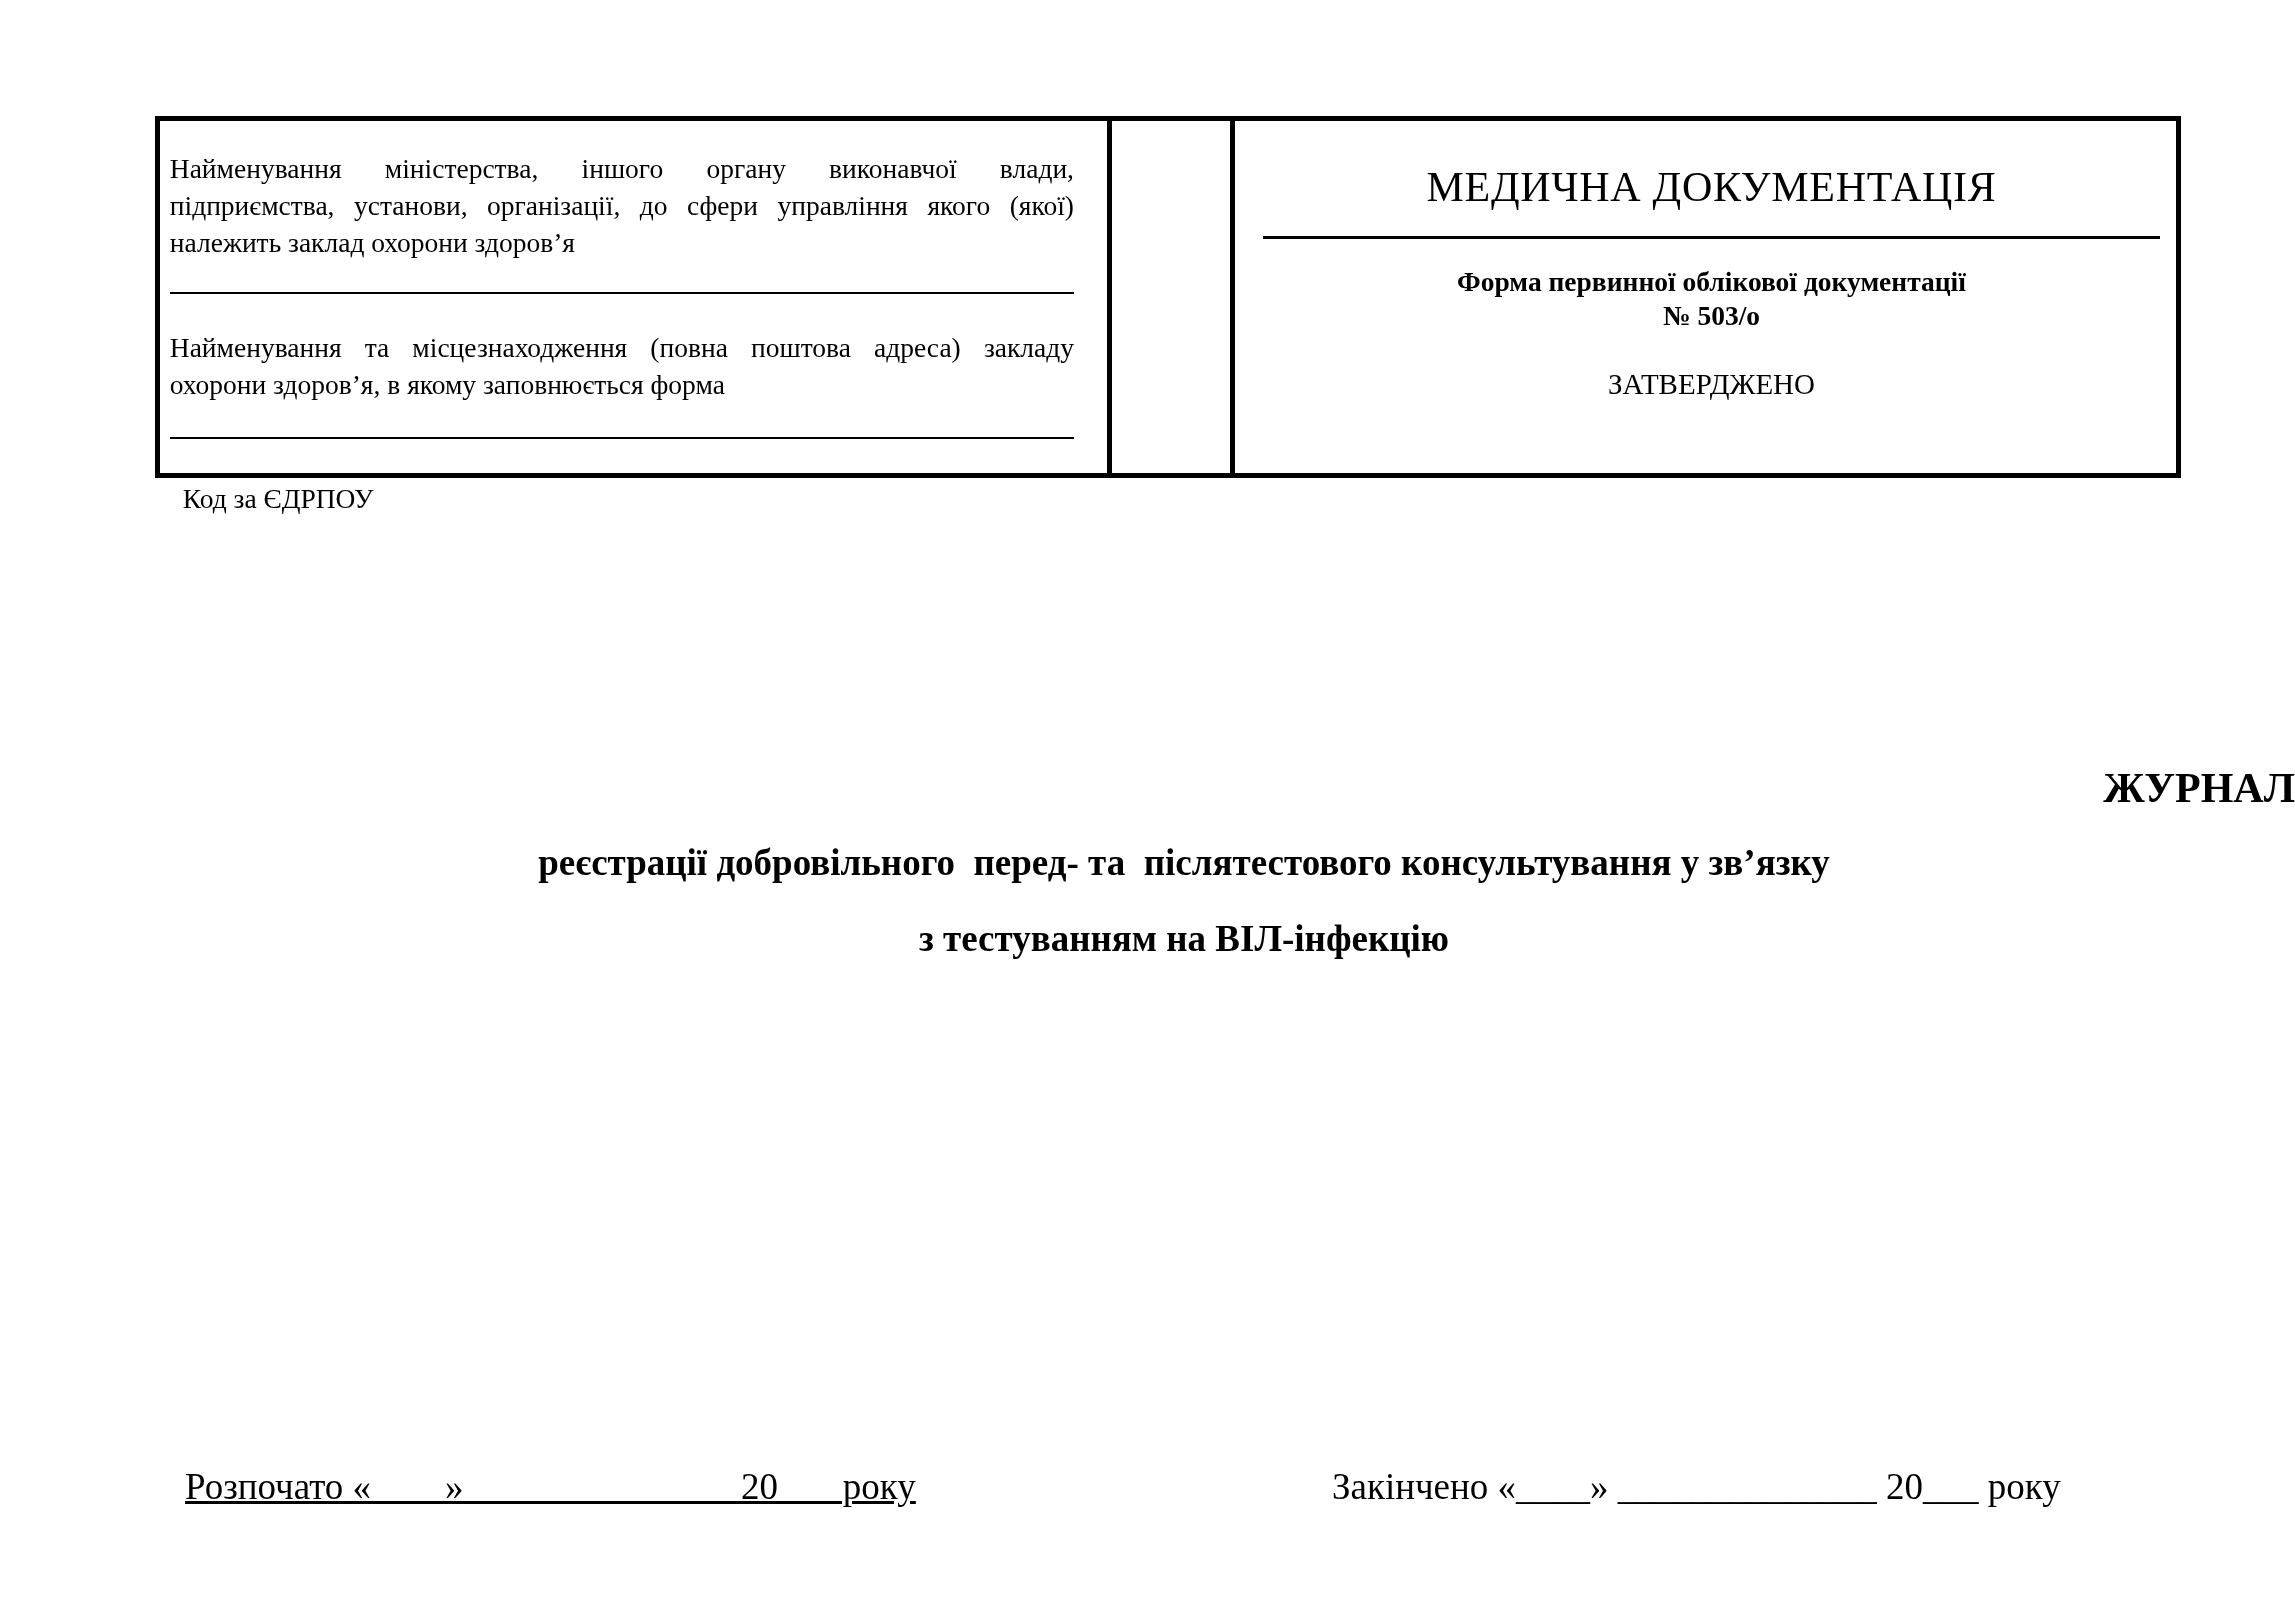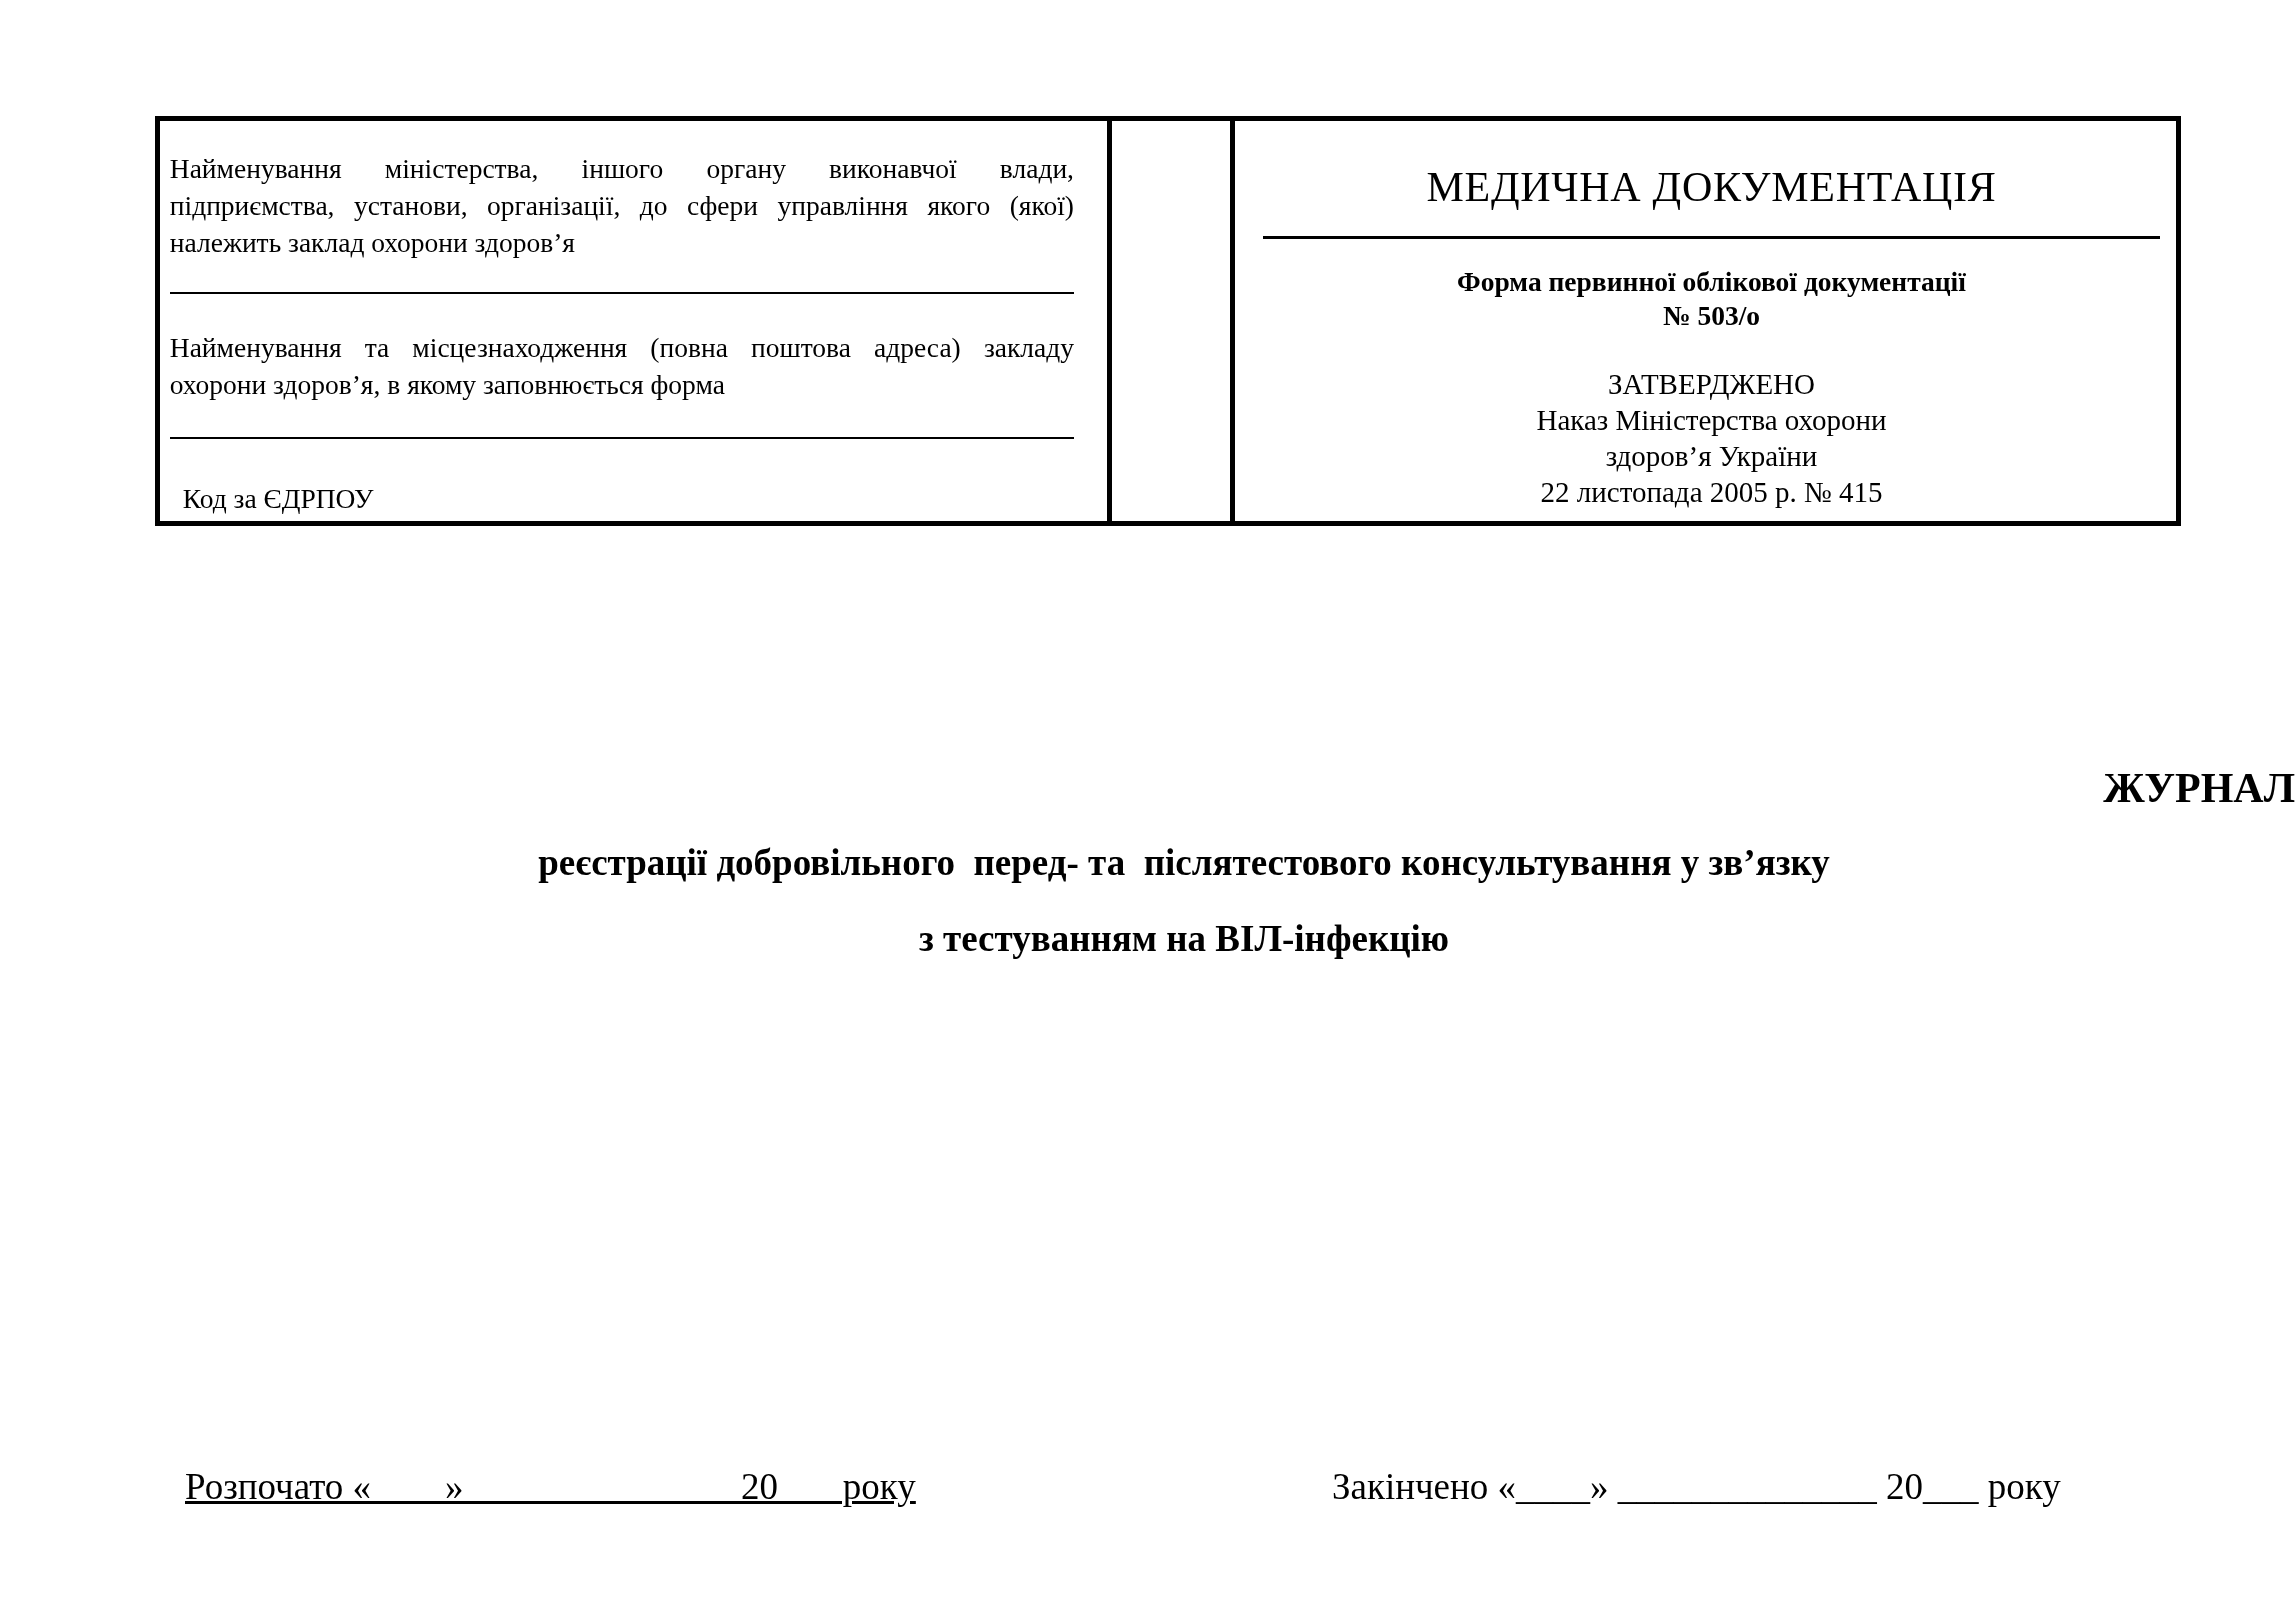--- a/index.html
+++ b/index.html
@@ -7,21 +7,21 @@
   body {
     position:relative;
     font-family:"Liberation Serif","DejaVu Serif",serif;
     color:#000000;
     overflow:hidden;
   }
 
   
   .doc-table {
     position:absolute; left:155px; top:116px;
-    width:2026px; height:410px;
+    width:2026px; height:362px;
     border:5.2px solid #000;
     display:flex;
   }
   .cell-left {
     width:952px; height:100%;
     border-right:5.2px solid #000;
     padding:29px 33px 0 9.8px;
   }
   .cell-mid {
     width:123px; height:100%;
@@ -124,25 +124,20 @@
   <div class="cell-right">
     <div class="doc-type">МЕДИЧНА ДОКУМЕНТАЦІЯ</div>
     <div class="doc-type-rule"></div>
 
     <div class="form-block">
       <div>Форма первинної облікової документації</div>
       <div>№ 503/о</div>
     </div>
 
     <div class="approved">ЗАТВЕРДЖЕНО</div>
-    <div class="approved-by">
-      <div>Наказ Міністерства охорони</div>
-      <div>здоров’я України</div>
-      <div>22 листопада 2005 р. № 415</div>
-    </div>
   </div>
 </div>
 
 <div class="journal-title">
   <div class="t1">ЖУРНАЛ</div>
   <div class="t2">реєстрації добровільного  перед- та  післятестового консультування у зв’язку</div>
   <div class="t3">з тестуванням на ВІЛ-інфекцію</div>
 </div>
 
 <div class="footer-line footer-started">Розпочато «____» ______________ 20___ року</div>

